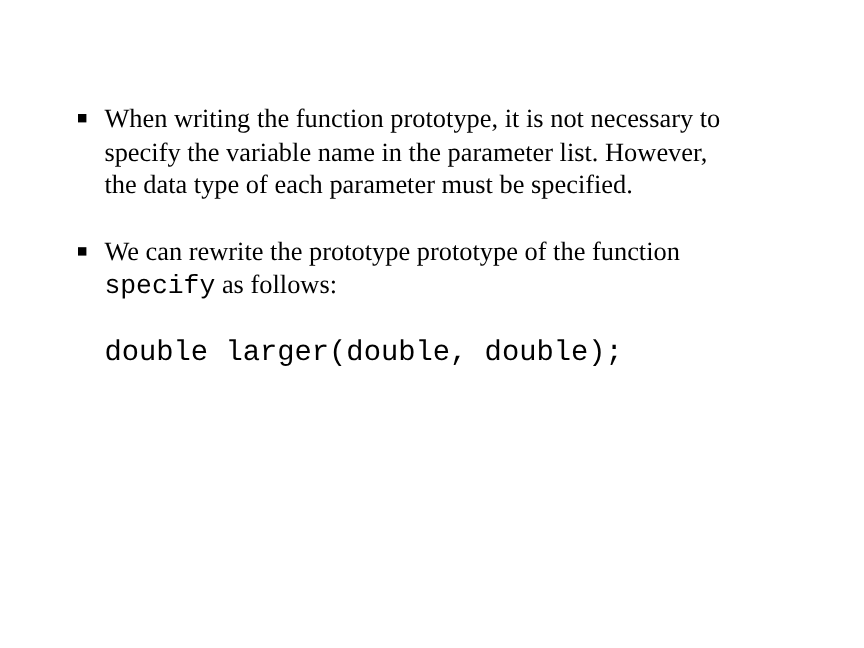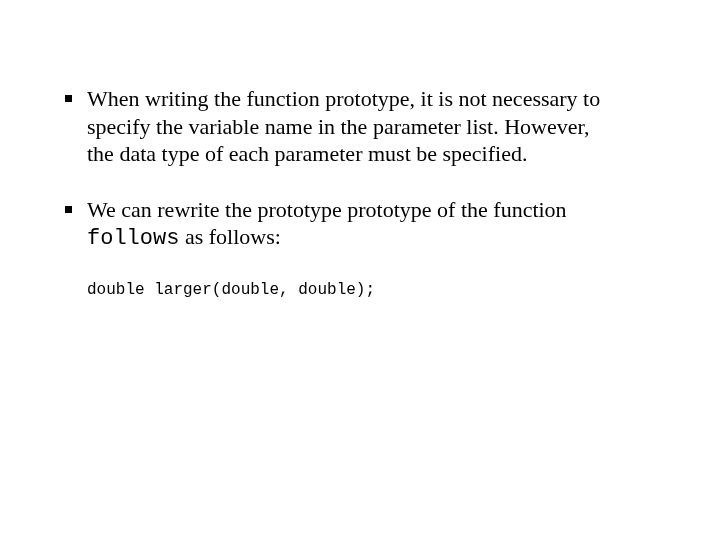--- a/index.html
+++ b/index.html
@@ -36,35 +36,35 @@
     top: 10px;
     width: 7px;
     height: 7px;
     background: #000;
   }
   .mono {
     font-family: "Courier New", Courier, monospace;
   }
   .code-line {
     font-family: "Courier New", Courier, monospace;
-    font-size: 16px;
+    font-size: 24px;
     margin-left: 25px;
     margin-top: 8px;
   }
 </style>
 </head>
 <body>
 
 <div class="slide">
   <ul class="outer">
 
     <li>
       <span>When writing the function prototype, it is not necessary to specify the variable name in the parameter list. However, the data type of each parameter must be specified.</span>
     </li>
 
     <li>
-      <span>We can rewrite the prototype prototype of the function </span><span class="mono">follows</span><span> as follows:</span>
+      <span>We can rewrite the prototype prototype of the function </span><span class="mono">specify</span><span> as follows:</span>
     </li>
 
   </ul>
 
   <div class="code-line">double larger(double, double);</div>
 </div>
 
 </body></html>

